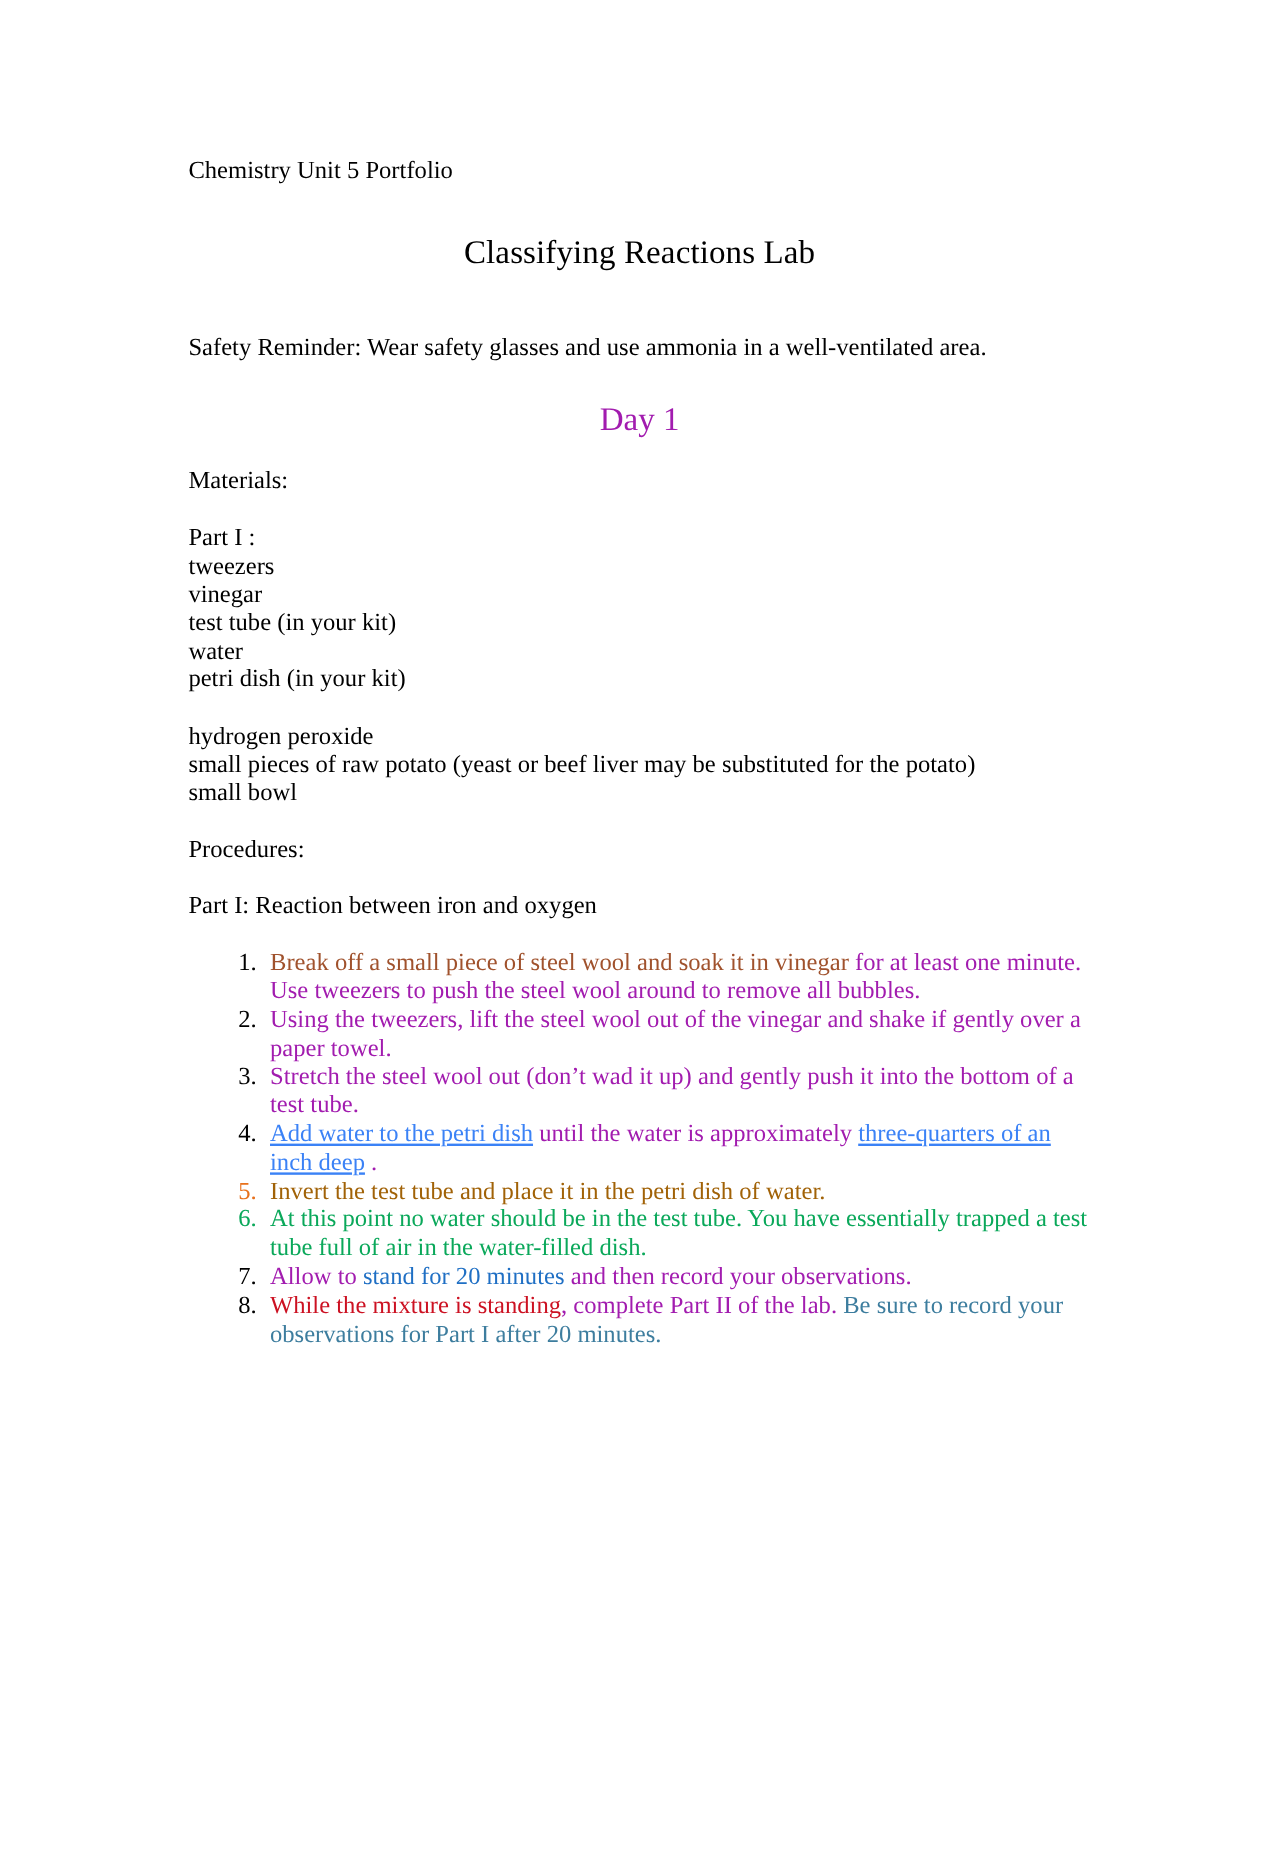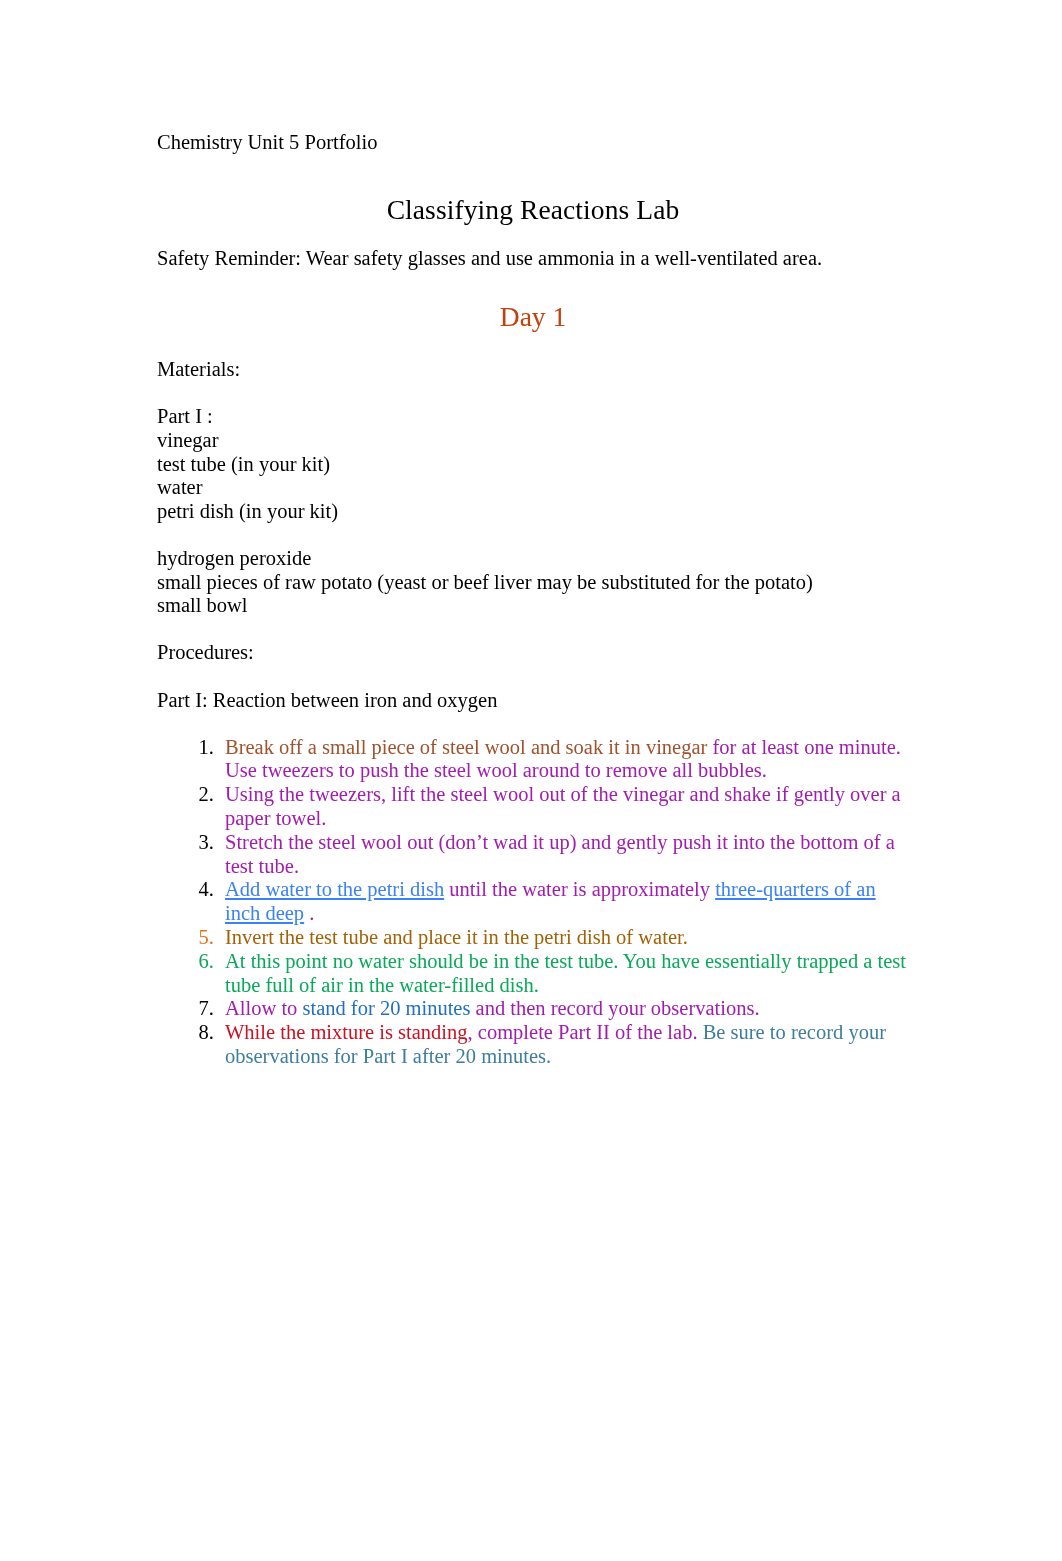--- a/index.html
+++ b/index.html
@@ -38,28 +38,28 @@
   .doc-title {
     text-align: center;
     font-size: 27.5px;
     line-height: 32px;
     margin-top: 39px;
     letter-spacing: 0.1px;
   }
   .safety {
     font-size: 20.5px;
     line-height: 23.6px;
-    margin-top: 21px;
+    margin-top: 53px;
   }
   .day-heading {
     text-align: center;
     font-size: 27.5px;
     line-height: 32px;
     margin-top: 31px;
-    color: #c2410c;
+    color: #a21caf;
   }
   .section-gap {
     height: 25px;
   }
   .blank-line {
     height: 23.6px;
   }
   .materials-block .doc-line,
   .plain-block .doc-line {
     font-size: 20.5px;
@@ -117,20 +117,21 @@
 
     <div class="day-heading">Day 1</div>
 
     <div class="section-gap"></div>
 
     <div class="materials-block">
       <div class="doc-line">Materials:</div>
       <div class="blank-line"></div>
       <div class="doc-line">Part I :</div>
       <div>
+          <div class="doc-line">tweezers</div>
           <div class="doc-line">vinegar</div>
           <div class="doc-line">test tube (in your kit)</div>
           <div class="doc-line">water</div>
           <div class="doc-line">petri dish (in your kit)</div>
         </div>
       <div class="blank-line"></div>
       <div>
           <div class="doc-line">hydrogen peroxide</div>
           <div class="doc-line">small pieces of raw potato (yeast or beef liver may be substituted for the potato)</div>
           <div class="doc-line">small bowl</div>

